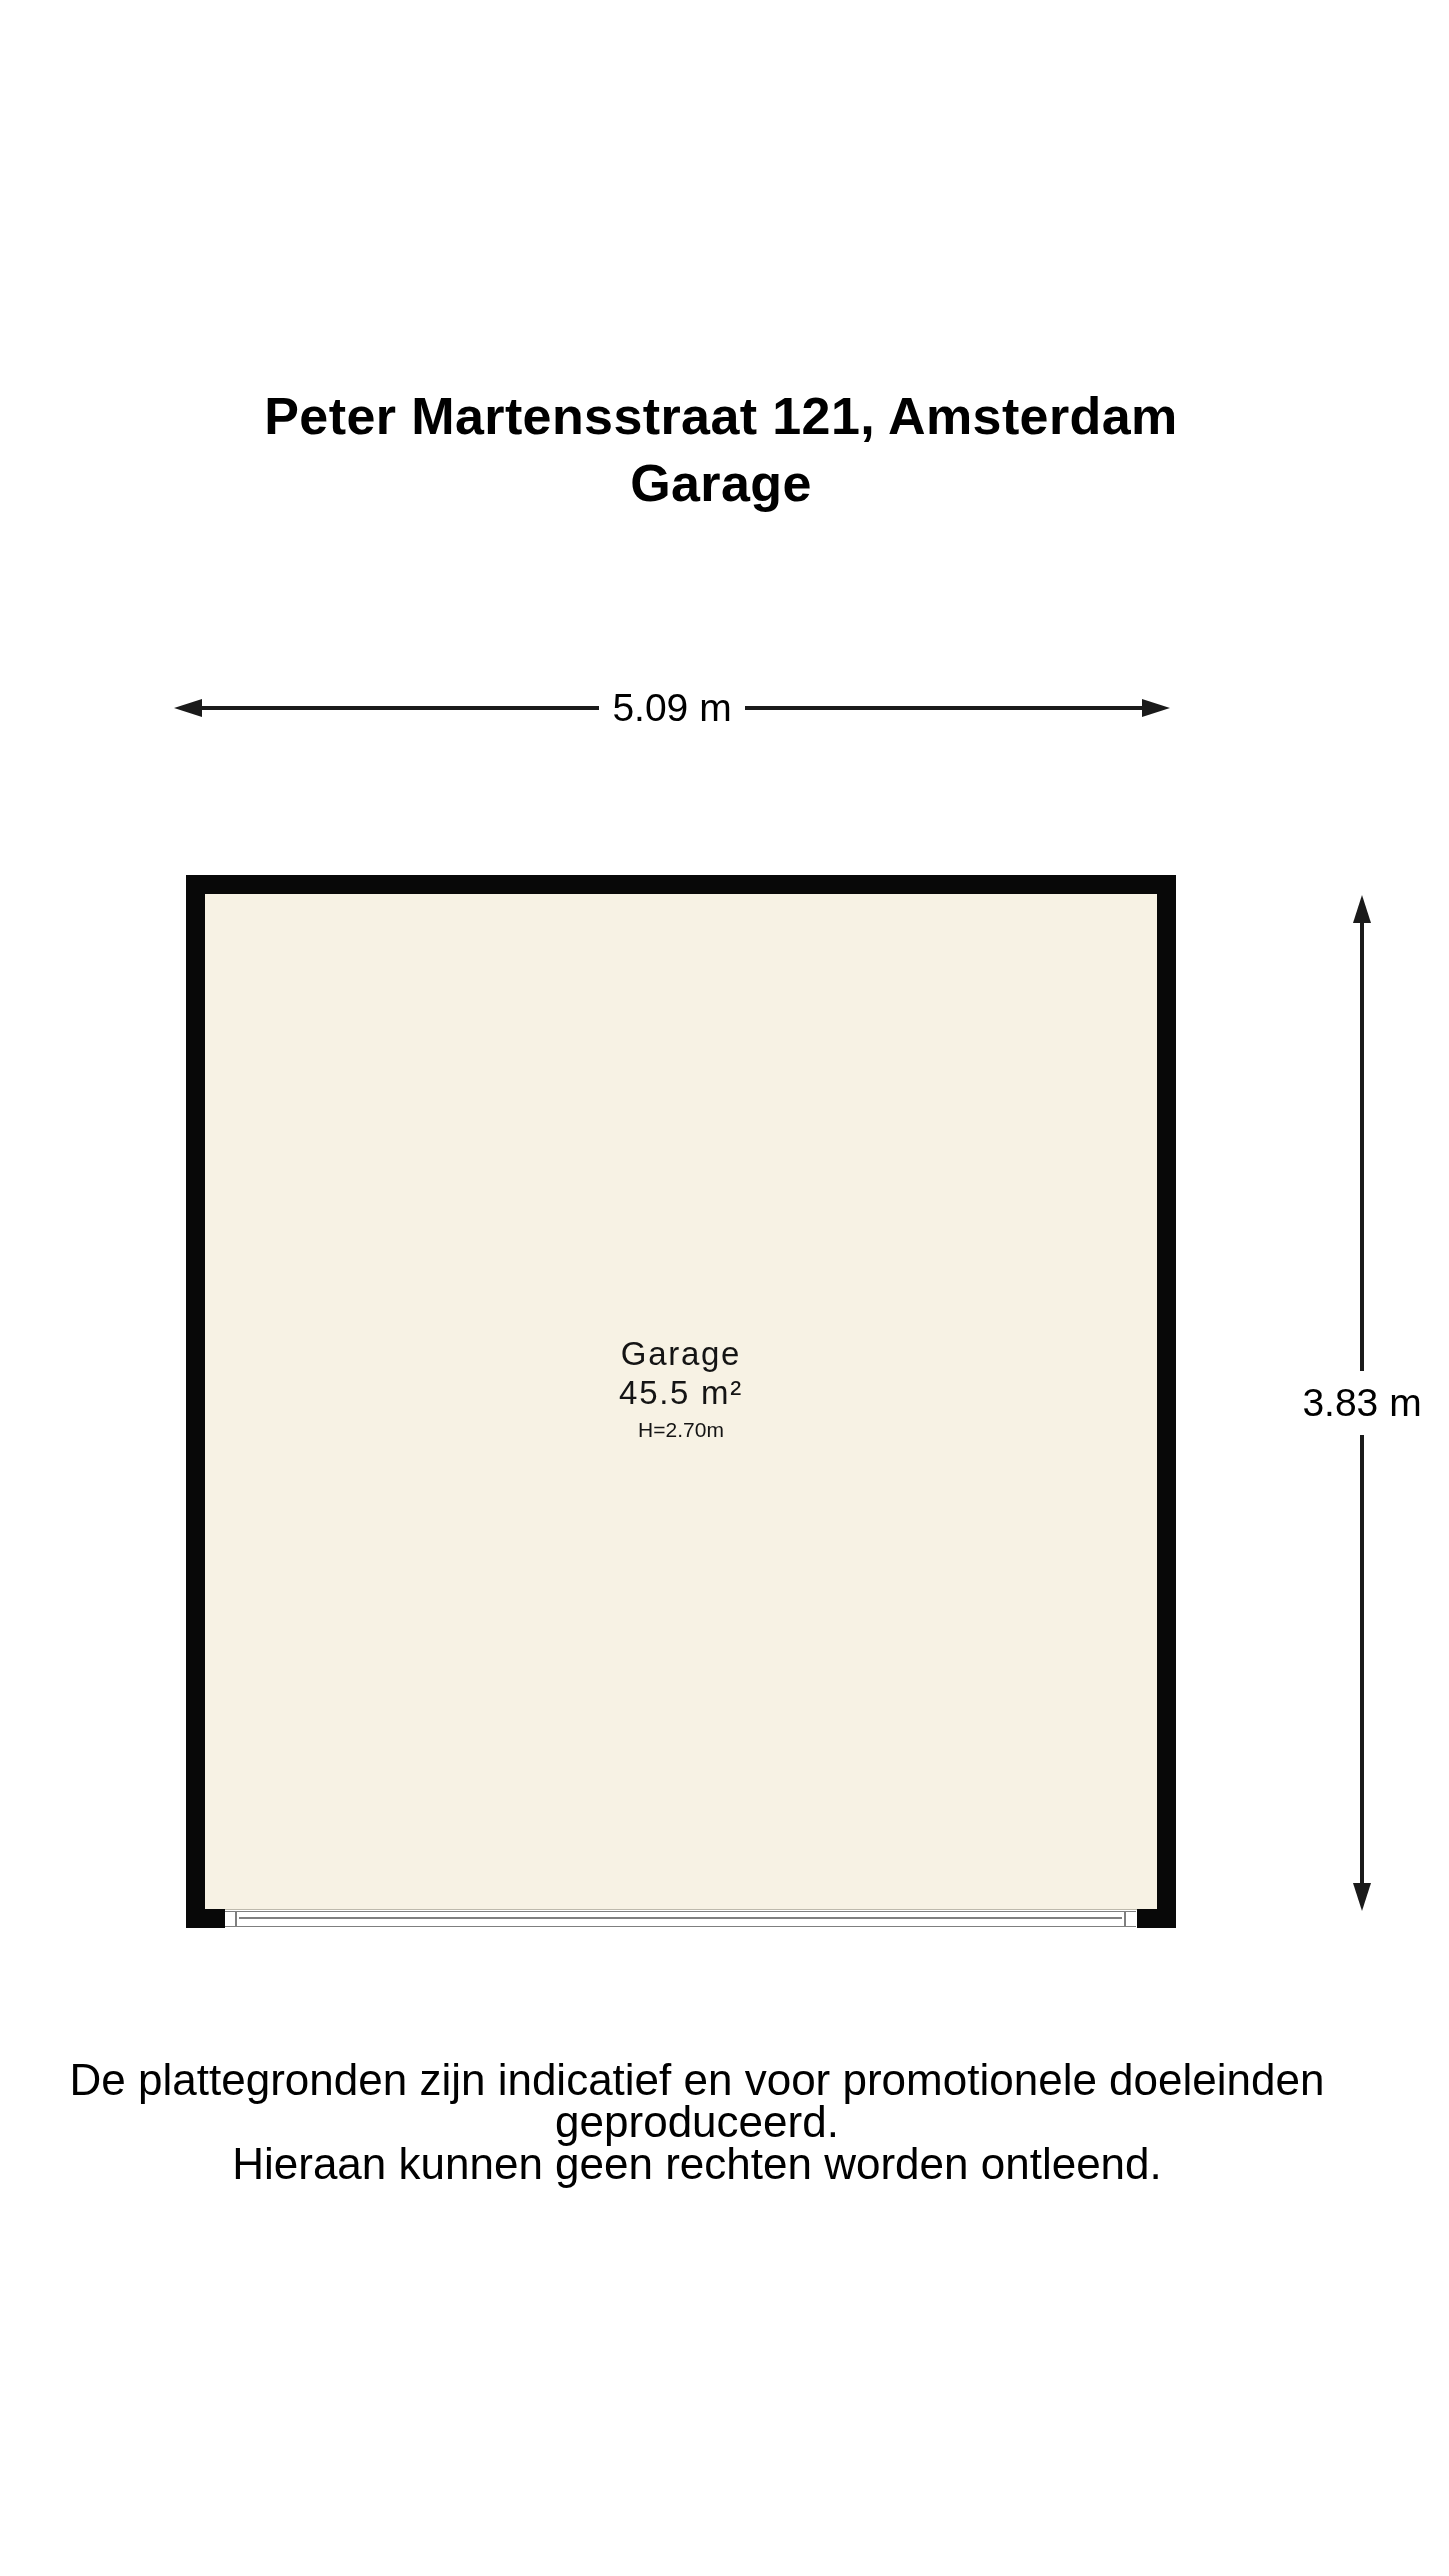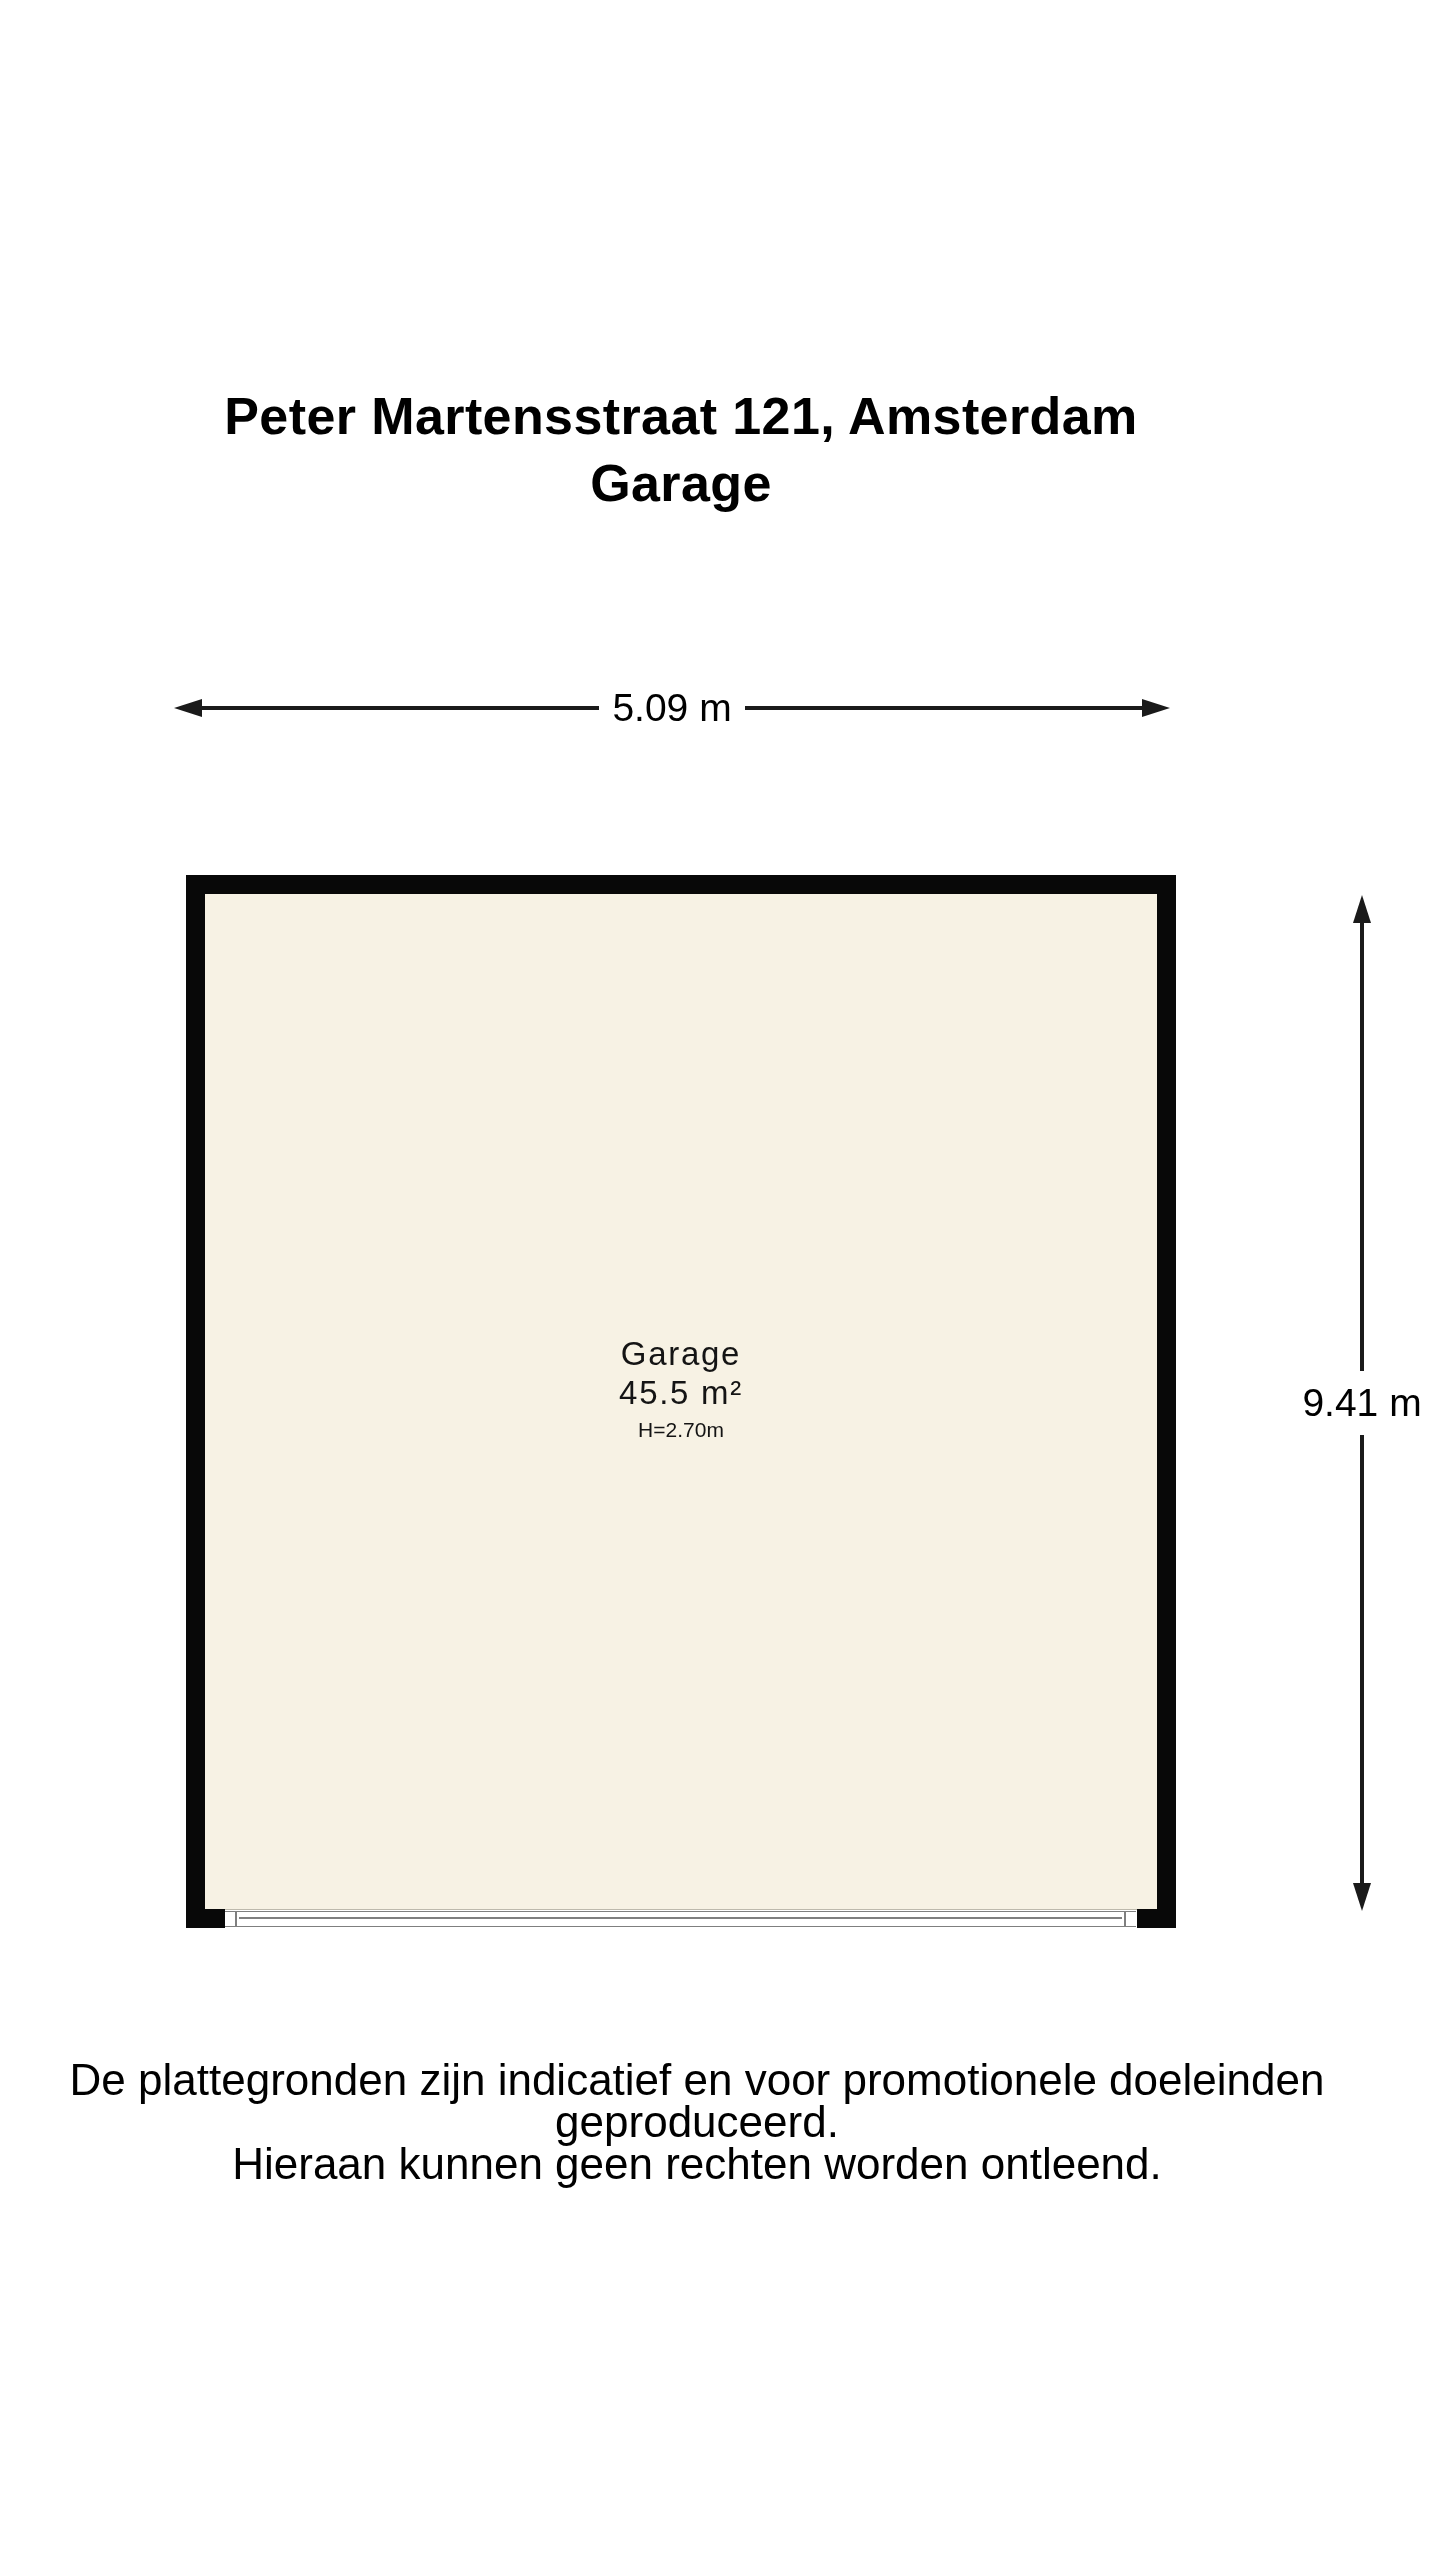--- a/index.html
+++ b/index.html
@@ -19,20 +19,21 @@
     font-family:"Liberation Sans","DejaVu Sans",sans-serif;
     color:var(--text);
     overflow:hidden;
   }
 
   
   .title-block{
     position:absolute;left:0;top:383px;width:1362px;
     text-align:center;font-weight:bold;font-size:52px;line-height:67px;
     letter-spacing:0.4px;
+    padding-left:40px;
   }
 
   
   .hdim{
     position:absolute;left:174px;top:670px;width:996px;height:38px;
     display:flex;align-items:center;margin-top:19px;
   }
   .hdim .seg{flex:1;height:3.4px;background:var(--dimension-line);}
   .hdim .label{font-size:39px;padding:0 13.7px;white-space:nowrap;}
   .arrow-left{width:0;height:0;border-top:9.4px solid transparent;border-bottom:9.4px solid transparent;border-right:28px solid var(--dimension-line);}
@@ -120,21 +121,21 @@
     <div class="room-label">
       <div class="room-name">Garage</div>
       <div class="room-area">45.5 m²</div>
       <div class="room-height">H=2.70m</div>
     </div>
   </div>
 
   <div class="vdim">
     <div class="arrow-up"></div>
     <div class="seg"></div>
-    <div class="label">9.41 m</div>
+    <div class="label">3.83 m</div>
     <div class="seg"></div>
     <div class="arrow-down"></div>
   </div>
 
   <div class="disclaimer">
     <div>De plattegronden zijn indicatief en voor promotionele doeleinden geproduceerd.</div>
     <div>Hieraan kunnen geen rechten worden ontleend.</div>
   </div>
 
 </div>

